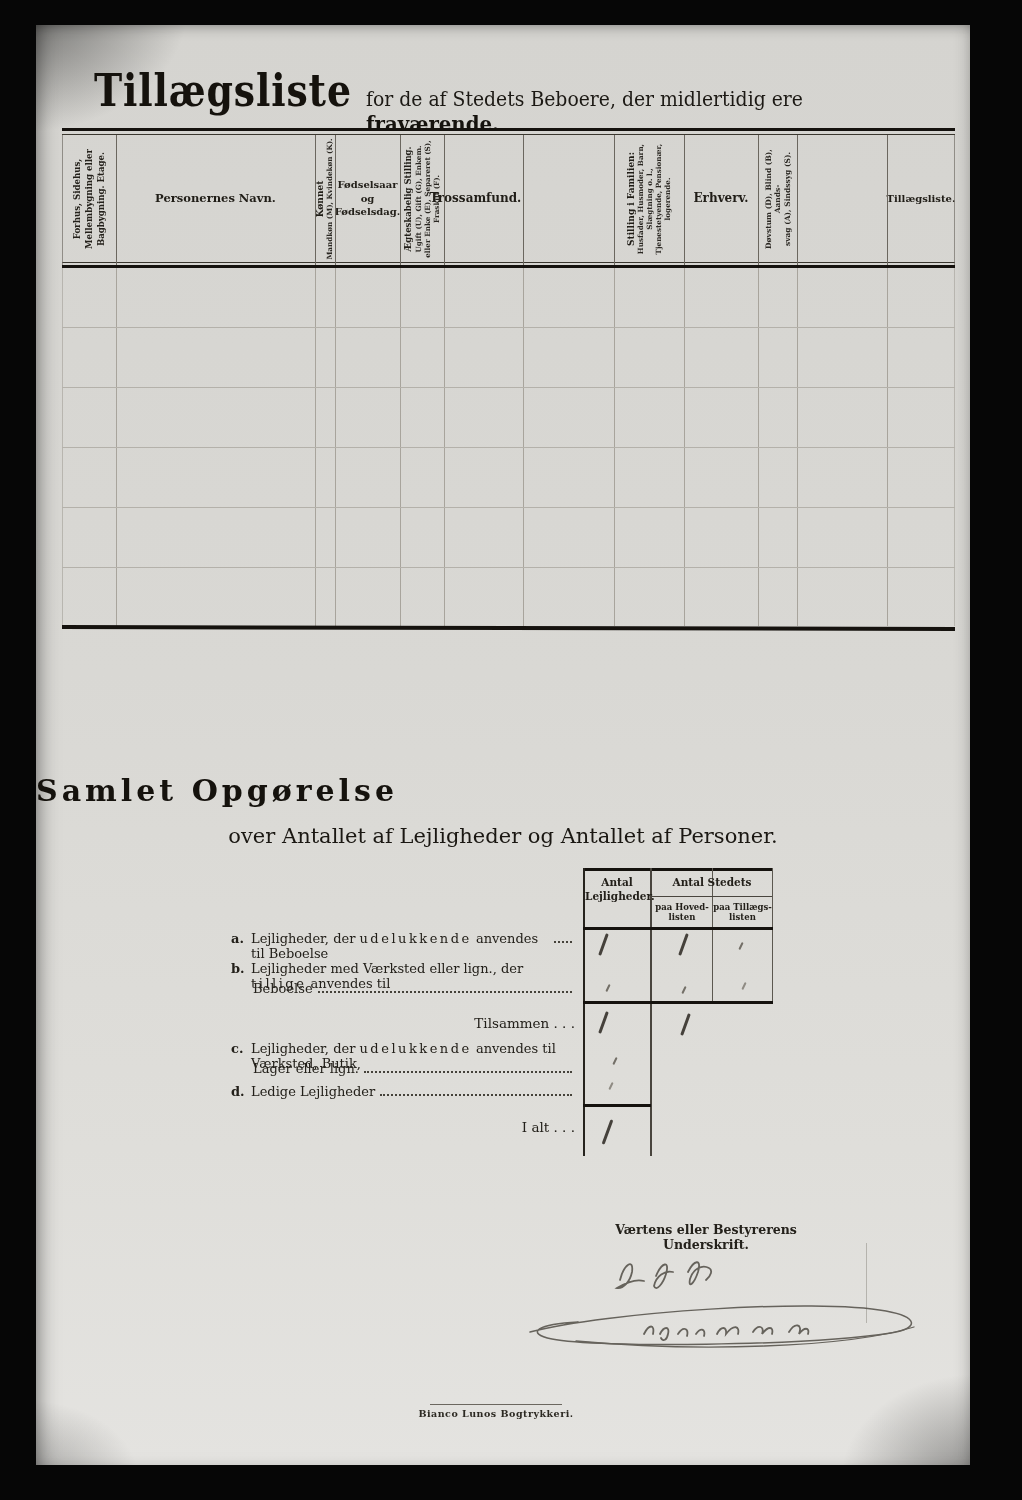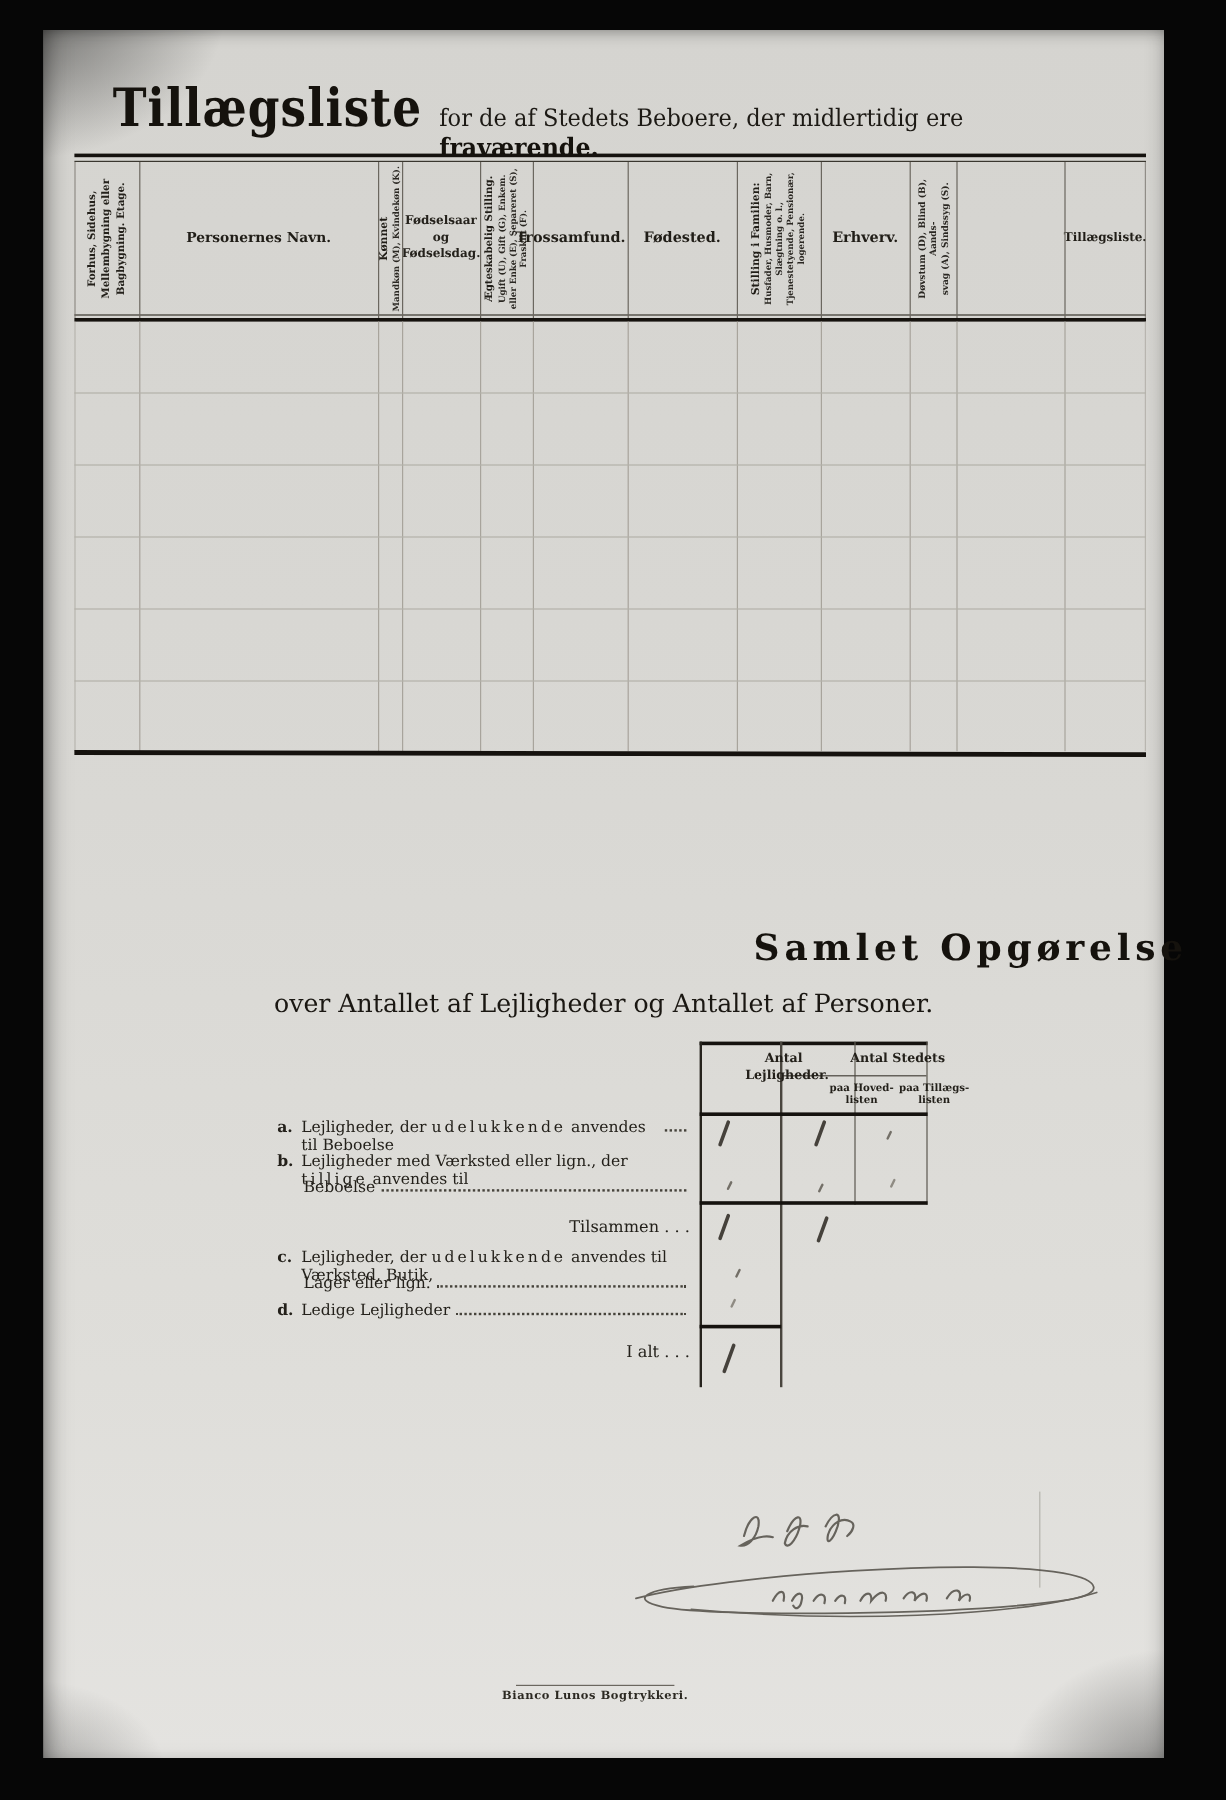--- a/index.html
+++ b/index.html
@@ -58,27 +58,27 @@
   .rot-title{font-size:9px;font-weight:bold;line-height:1.15;color:#201d17;}
   .rot-sub{font-size:7.2px;line-height:1.25;font-weight:bold;color:#2a2722;}
   .vl{position:absolute;width:1px;}
   .vl.head{top:7px;height:130px;background:#6b675f;}
   .vl.body{top:140px;height:358px;background:#a8a49c;}
   .vl.edge{opacity:.65;}
   .tbody{position:absolute;left:0;top:140.5px;width:893px;height:358px;display:flex;flex-direction:column;}
   .trow{flex:1;border-bottom:1px solid #b4b1aa;}
   .trow:last-child{border-bottom:none;}
   
-  .sum-title{position:absolute;left:0;top:748px;width:934px;text-align:right;
-    font-size:30px;font-weight:bold;letter-spacing:4px;color:#15120d;padding-left:20px;}
+  .sum-title{position:absolute;left:0;top:748px;width:934px;text-align:left;
+    font-size:30px;font-weight:bold;letter-spacing:4px;color:#15120d;}
   .sum-sub{position:absolute;left:0;top:799px;width:934px;text-align:center;
     font-size:21px;color:#1a1712;}
   .sline{position:absolute;background:#15120e;}
   .svline{position:absolute;background:#49453e;}
-  .sum-h{position:absolute;text-align:center;font-weight:bold;color:#23201a;margin-left:36px;}
+  .sum-h{position:absolute;text-align:center;font-weight:bold;color:#23201a;}
   .sum-h.big{font-size:10.5px;line-height:1.3;}
   .sum-h.small{font-size:8.5px;line-height:1.2;}
   .sumrow{position:absolute;left:195px;width:344px;display:flex;align-items:baseline;font-size:13px;color:#23201a;}
   .sumrow .letter{width:20px;font-weight:bold;flex:none;}
   .sumrow .ind{width:22px;flex:none;}
   .emword{letter-spacing:2.5px;}
   .lead{flex:1;min-width:18px;margin:0 3px 2px 5px;border-bottom:2px dotted #45423a;height:10px;}
   .sumrow.ralign{display:block;text-align:right;font-weight:normal;font-size:13.5px;padding-right:4px;}
   
   .hw{position:absolute;font-size:0;color:transparent;}
@@ -136,23 +136,20 @@
       <div class="hcell rot" style="left:338px;width:44px">
         <div class="rot-inner" style="width:126px">
           <div class="rot-title" style="font-size:8.5px" data-bind="main_table.columns.4.title">Ægteskabelig Stilling.</div>
           <div class="rot-sub" data-bind="main_table.columns.4.sub">Ugift (U), Gift (G), Enkem.
 eller Enke (E), Separeret (S),
 Fraskilt (F).</div>
         </div>
       </div>
       <div class="hcell" style="left:374px;width:79px">
         <div class="h-label mid" data-bind="main_table.columns.5.label">Trossamfund.</div>
-      </div>
-      <div class="hcell" style="left:461px;width:91px">
-        <div class="h-label mid" data-bind="main_table.columns.6.label">Fødested.</div>
       </div>
       <div class="hcell rot" style="left:552px;width:70px">
         <div class="rot-inner" style="width:126px">
           <div class="rot-title" data-bind="main_table.columns.7.title">Stilling i Familien:</div>
           <div class="rot-sub" data-bind="main_table.columns.7.sub">Husfader, Husmoder, Barn,
 Slægtning o. l.,
 Tjenestetyende, Pensionær,
 logerende.</div>
         </div>
       </div>
@@ -270,20 +267,21 @@
   <div class="hw tick" style="left:704px;top:917px" data-bind="summary.values.a.tillaeg">-</div>
   <div class="hw tick" style="left:571px;top:959px" data-bind="summary.values.b.lejligheder">-</div>
   <div class="hw tick" style="left:647px;top:961px" data-bind="summary.values.b.hoved">-</div>
   <div class="hw tick faint" style="left:707px;top:957px" data-bind="summary.values.b.tillaeg">-</div>
   <div class="hw one" style="left:566px;top:986px" data-bind="summary.values.tilsammen.lejligheder">1</div>
   <div class="hw one" style="left:648px;top:988px" data-bind="summary.values.tilsammen.hoved">1</div>
   <div class="hw tick" style="left:578px;top:1032px" data-bind="summary.values.c.lejligheder">-</div>
   <div class="hw tick faint" style="left:574px;top:1057px" data-bind="summary.values.d.lejligheder">-</div>
   <div class="hw one big" style="left:570px;top:1094px" data-bind="summary.values.ialt.lejligheder">1</div>
 
+  <div class="sig-caption" data-bind="signature.caption">Værtens eller Bestyrerens Underskrift.</div>
   <div class="fold-line"></div>
   <svg class="sig-svg" width="420" height="130" viewBox="0 0 420 130">
     <g fill="none" stroke="#56524b" stroke-width="1.8" stroke-linecap="round" opacity="0.88">
       <path d="M104 40 c4 -16 14 -22 12 -8 c-2 10 -9 17 -15 16 c10 -6 20 -9 27 -7"></path>
       <path d="M140 36 c6 -14 14 -16 10 -2 c-3 10 -10 18 -12 12 c2 -10 11 -16 19 -14"></path>
       <path d="M172 32 c6 -12 14 -14 10 0 c-4 12 -10 17 -8 7 c3 -10 12 -15 19 -11 c4 2 2 8 -3 12"></path>
       <path d="M14 92 C 90 72 300 58 370 71 C 402 77 404 88 375 93 C 290 106 80 108 36 99 C 8 93 22 84 62 82" stroke-width="1.5"></path>
       <path d="M60 101 C 180 112 330 108 398 87" stroke-width="1.3"></path>
       <path d="M128 94 c5 -10 11 -10 9 0 m7 0 c4 -8 10 -8 8 0 c-1 6 -5 8 -7 4 m17 -4 c5 -8 11 -6 9 2 m9 -2 c4 -6 10 -6 8 2 m13 -2 c4 -8 10 -8 9 0 c8 -10 14 -8 12 0 m15 -2 c5 -8 12 -6 9 2 c6 -8 12 -8 10 0 m17 -2 c6 -10 14 -8 10 2 c5 -7 11 -7 9 0"></path>
     </g>

